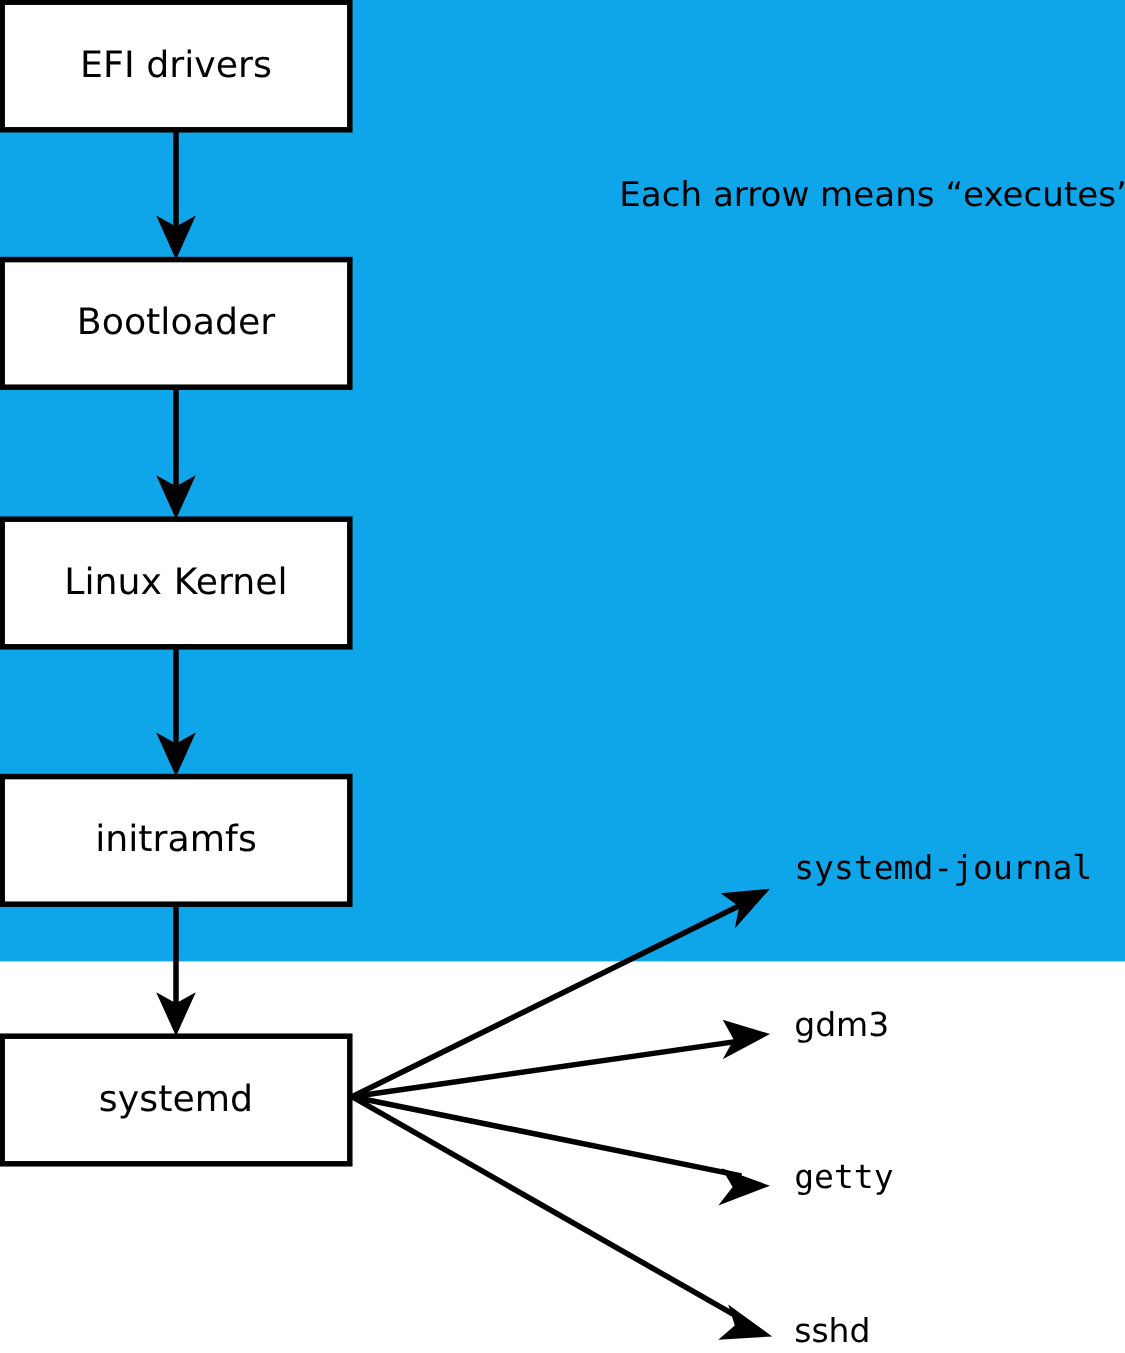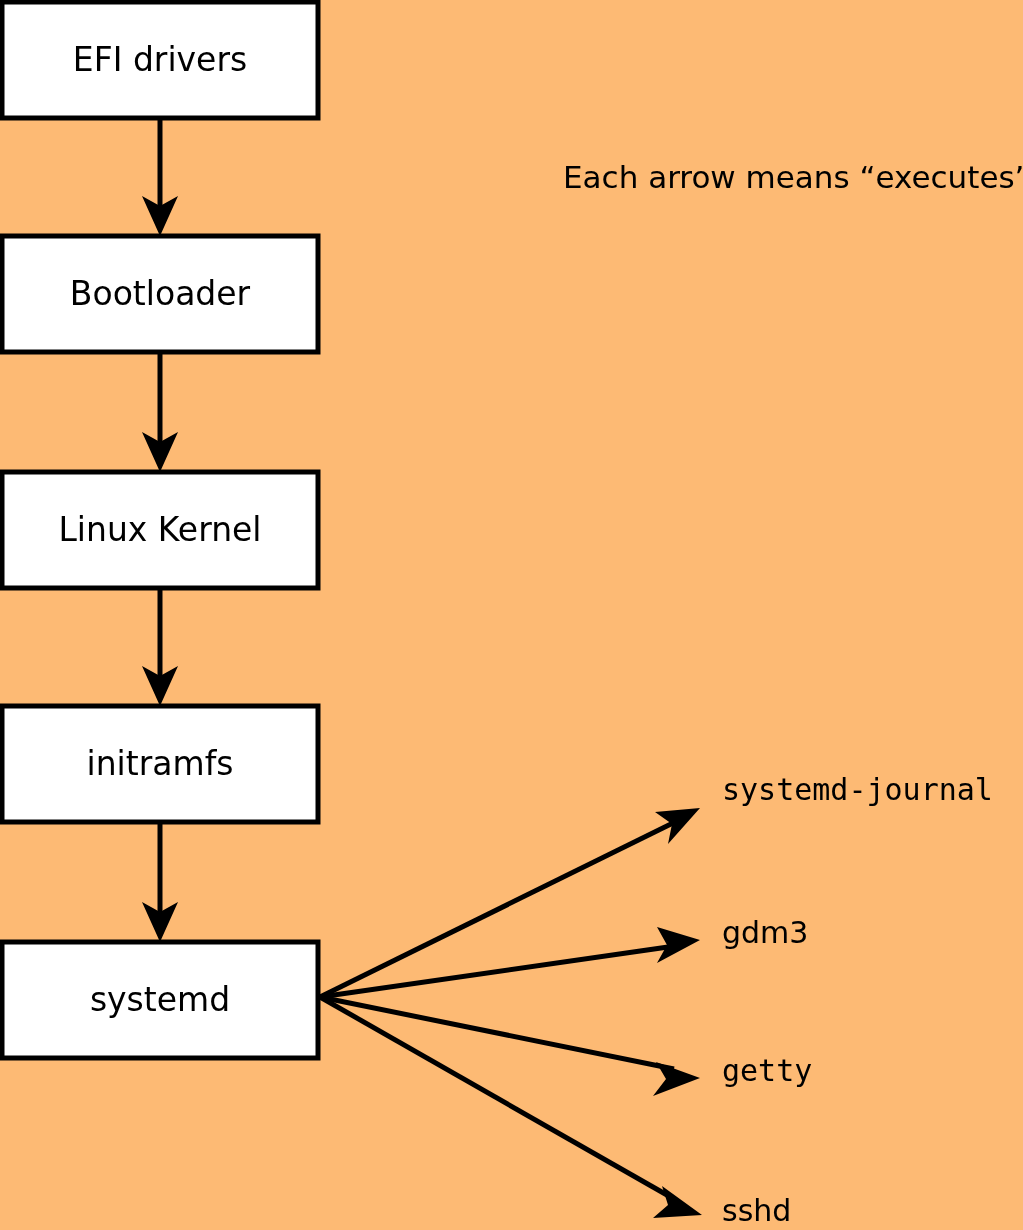--- a/index.html
+++ b/index.html
@@ -9,22 +9,22 @@
   }
   body {
     font-family: "DejaVu Sans", sans-serif;
     width: 1023px;
     height: 1230px;
     overflow: hidden;
   }
   #diagram-root {
     position: relative;
     width: 1023px;
-    height: 1230px;
-    background: #fdba74;
+    height: 874px;
+    background: #0ea5e9;
   }
   svg.diagram-canvas {
     position: absolute;
     top: 0;
     left: 0;
     width: 1023px;
     height: 1230px;
     display: block;
   }
   .node-box {

